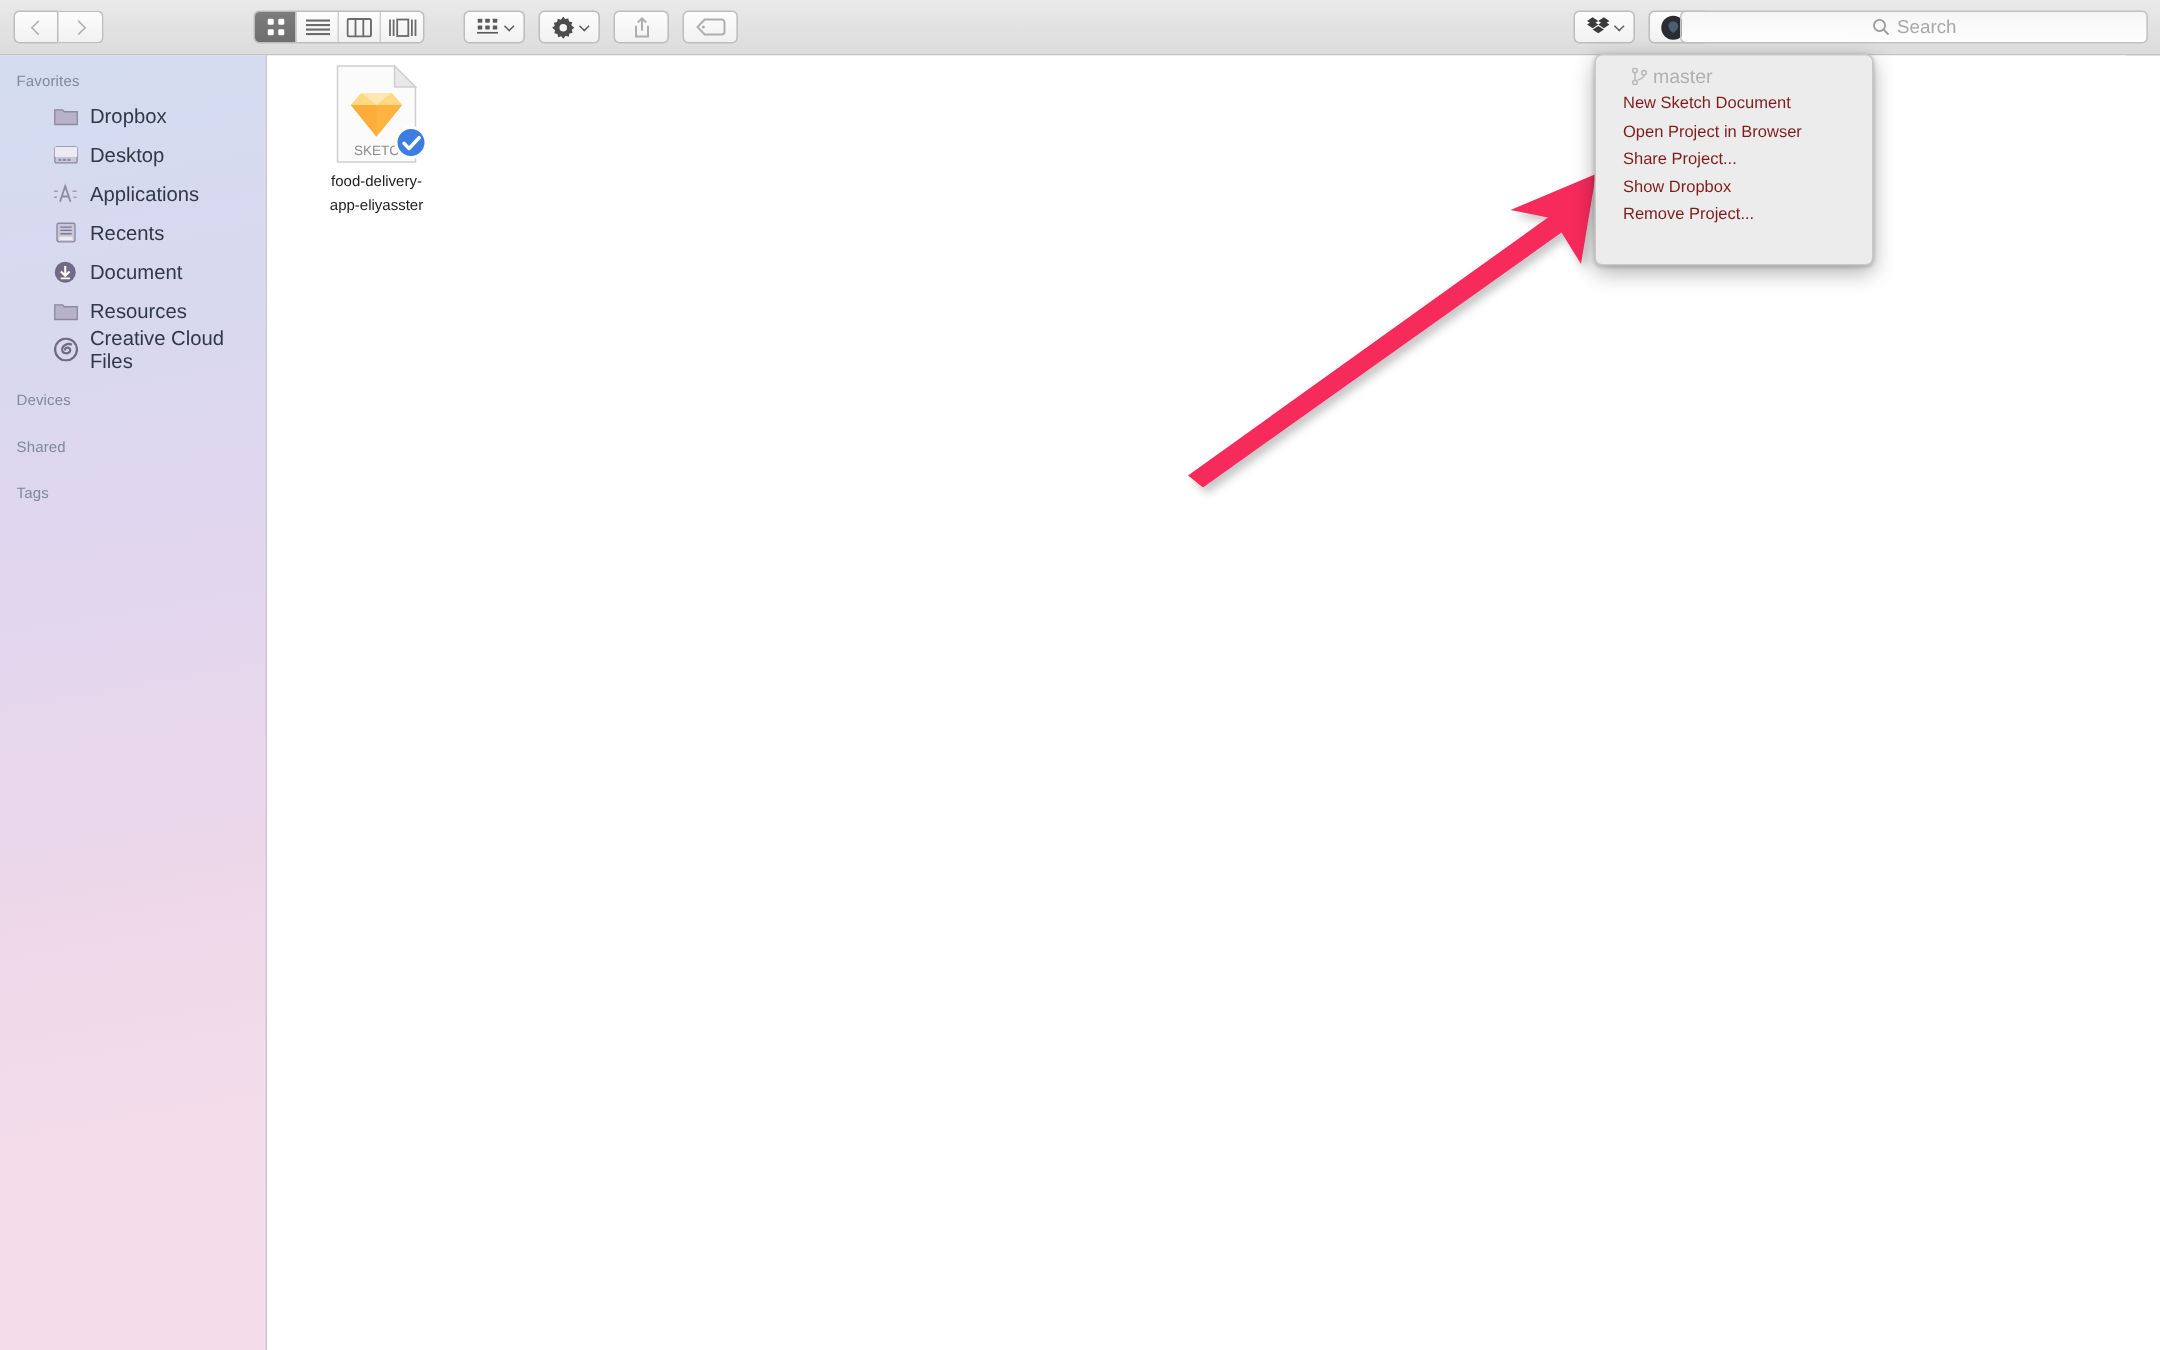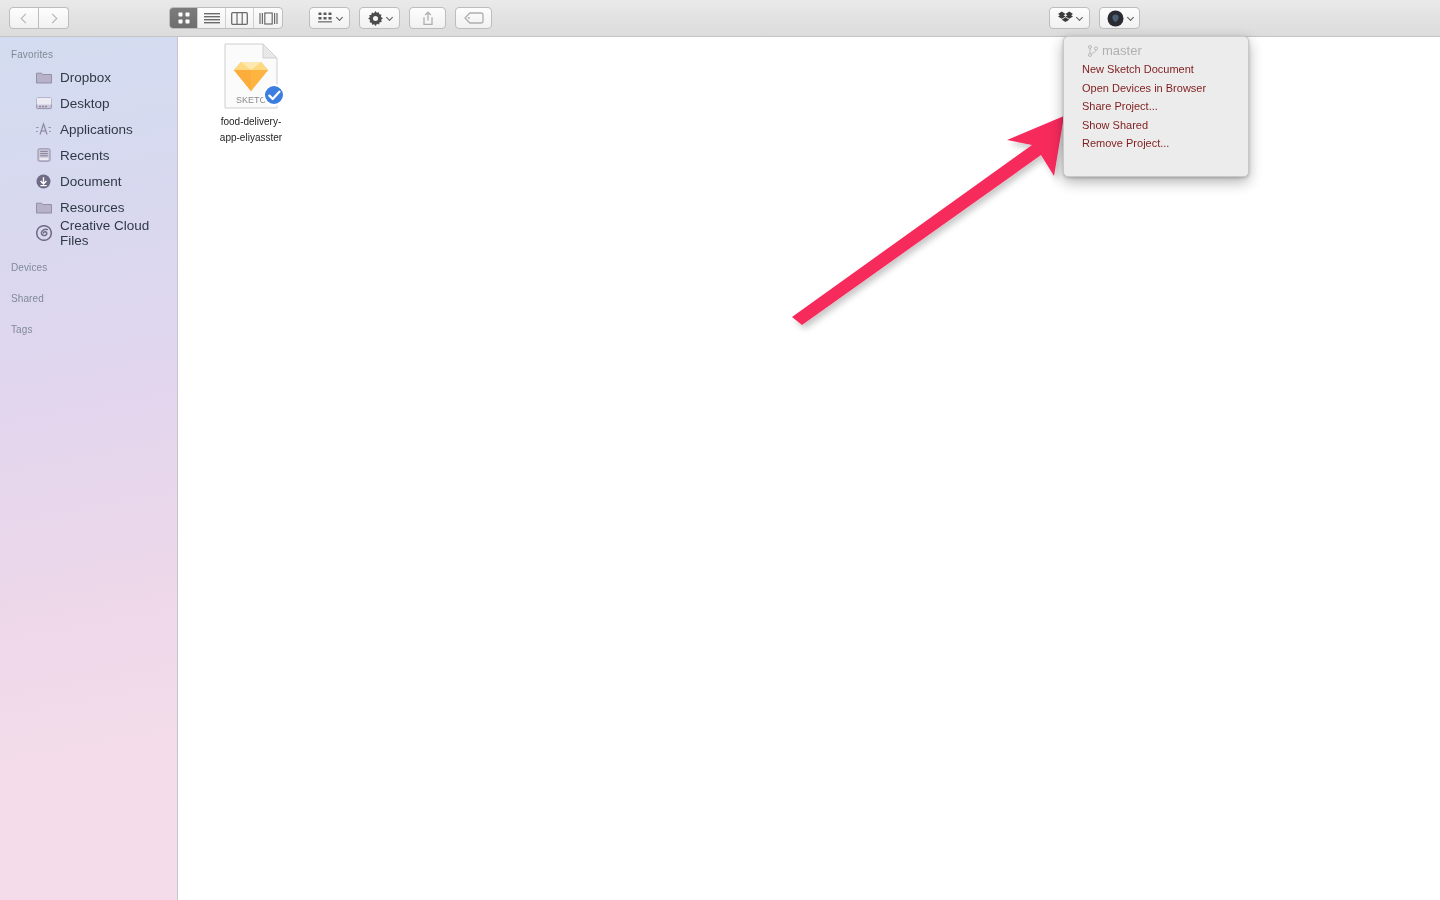--- a/index.html
+++ b/index.html
@@ -230,20 +230,27 @@
     </div>
 
     <div class="tb-btn wide">
       <svg width="17" height="17" viewBox="0 0 17 17">
         <circle cx="8.5" cy="8.5" r="8" fill="#2b2b33"></circle>
         <path d="M8.5 4.4c2 0 3.2 1.3 3.2 3 0 2.3-2.4 4.1-3.2 4.8-.8-.7-3.2-2.5-3.2-4.8 0-1.7 1.2-3 3.2-3z" fill="#4a5f72"></path>
       </svg>
       <span class="dd-chev"></span>
     </div>
 
+    <div class="search-box">
+      <svg width="12" height="12" viewBox="0 0 12 12">
+        <circle cx="5" cy="5" r="3.7" fill="none" stroke="#9a9a9a" stroke-width="1.2"></circle>
+        <line x1="7.8" y1="7.8" x2="11" y2="11" stroke="#9a9a9a" stroke-width="1.2"></line>
+      </svg>
+      <span class="search-ph">Search</span>
+    </div>
   </div>
 
   <div class="sidebar">
 
     <div class="sb-header">Favorites</div>
 
     <div class="sb-item">
       <span class="sb-ico">
         <svg width="16" height="13" viewBox="0 0 16 13">
           <path d="M0.5 2.2h5.2l1.2 1.3h8.6v8.5H0.5z" fill="#b7b2c9" stroke="#8d88a3" stroke-width="0.9"></path>
@@ -375,19 +382,19 @@
     <div class="menu-head">
       <svg width="10" height="12" viewBox="0 0 10 12" style="position:absolute;left:24px">
         <circle cx="2" cy="2" r="1.5" fill="none" stroke="#b8b8b8" stroke-width="1"></circle>
         <circle cx="2" cy="10" r="1.5" fill="none" stroke="#b8b8b8" stroke-width="1"></circle>
         <circle cx="8" cy="3.5" r="1.5" fill="none" stroke="#b8b8b8" stroke-width="1"></circle>
         <path d="M2 3.5v5M8 5c0 2.2-2.3 2.5-4.2 3.4" fill="none" stroke="#b8b8b8" stroke-width="1"></path>
       </svg>
       <span style="margin-left:18px">master</span>
     </div>
     <div class="menu-item">New Sketch Document</div>
-    <div class="menu-item">Open Devices in Browser</div>
+    <div class="menu-item">Open Project in Browser</div>
     <div class="menu-item">Share Project...</div>
-    <div class="menu-item">Show Shared</div>
+    <div class="menu-item">Show Dropbox</div>
     <div class="menu-item">Remove Project...</div>
   </div>
 
 </div>
 
 </body></html>

